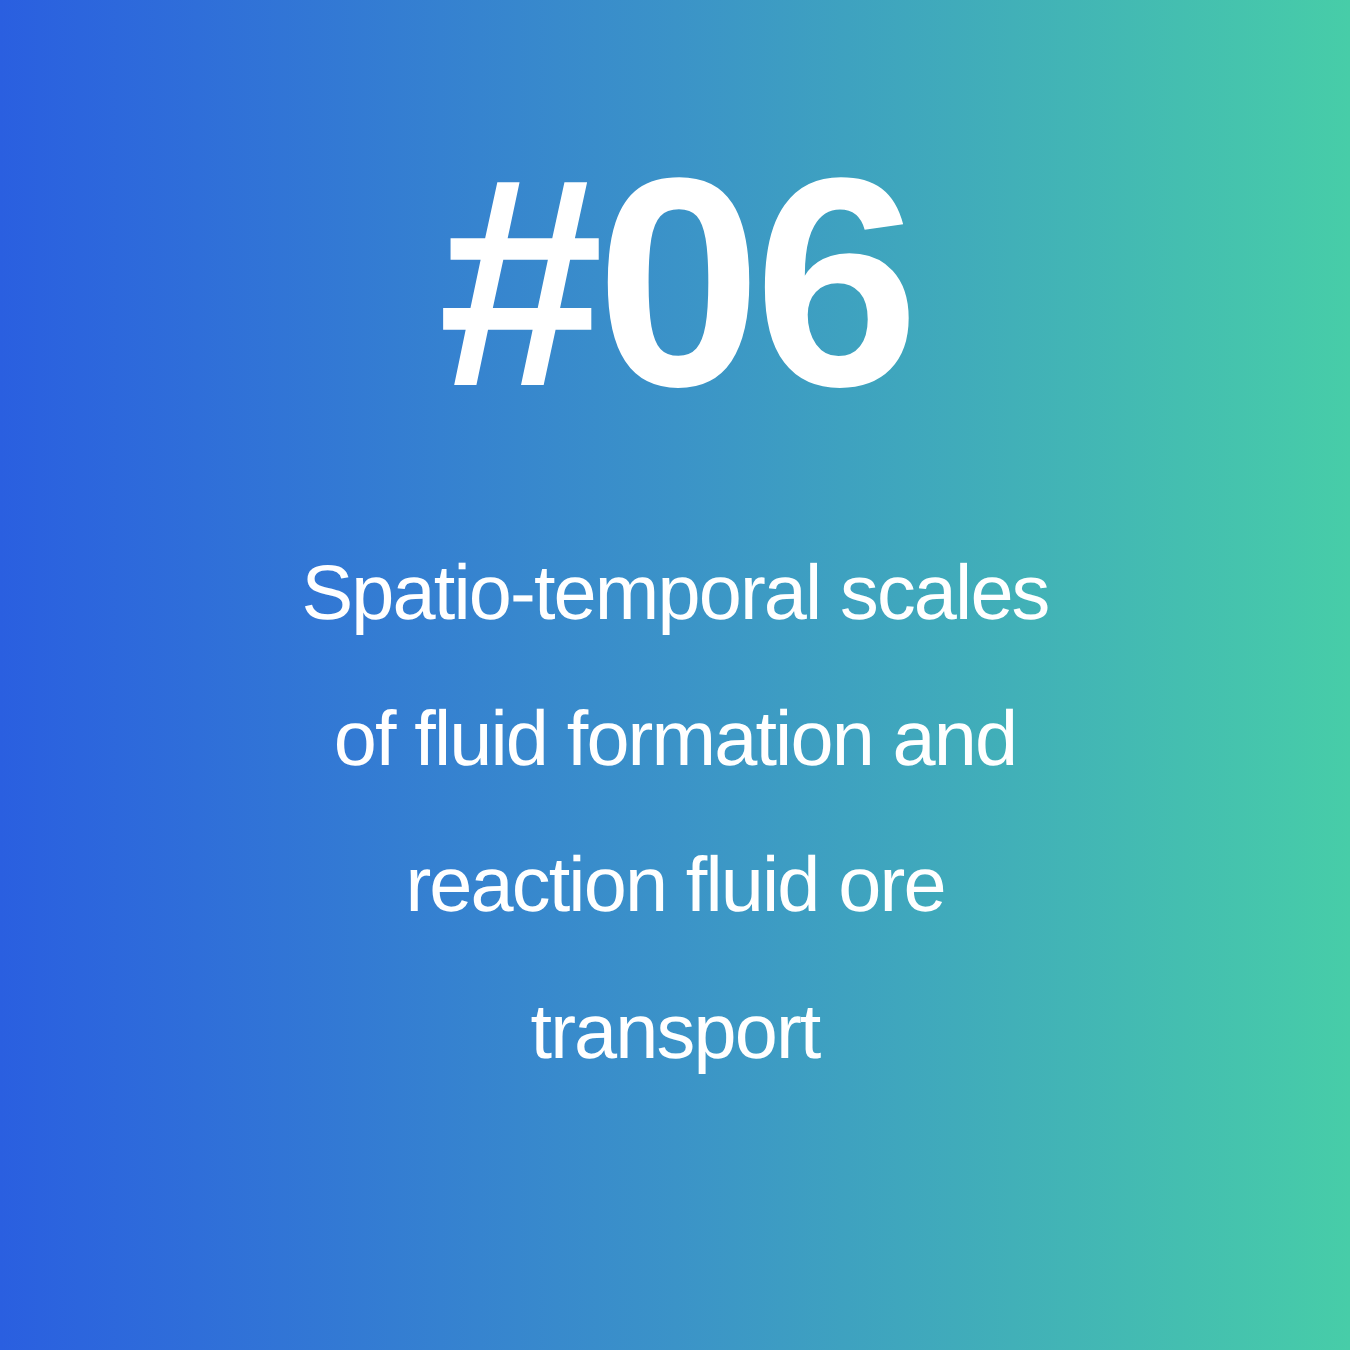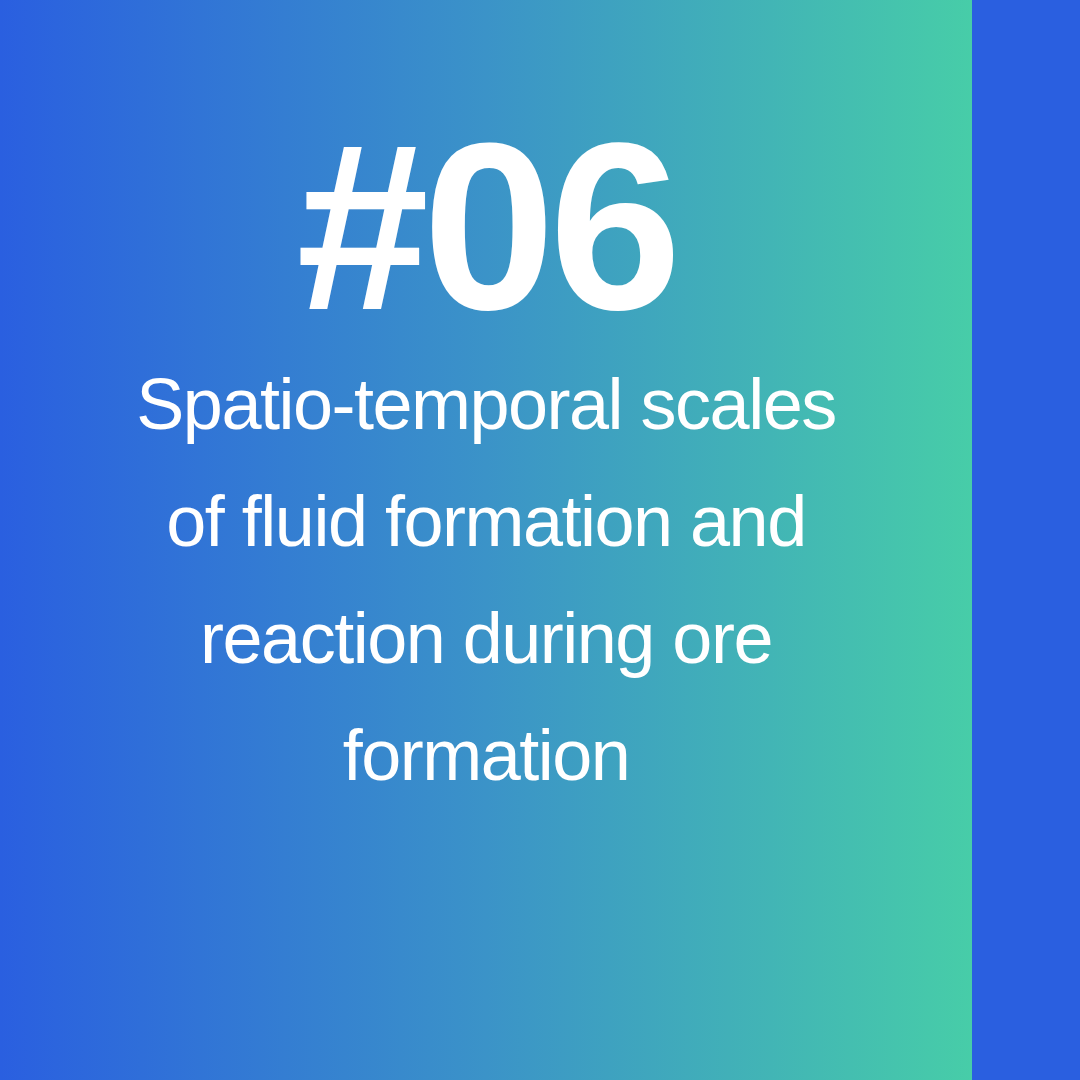--- a/index.html
+++ b/index.html
@@ -12,21 +12,21 @@
   }
 
   body {
     font-family: "Liberation Sans", "DejaVu Sans", sans-serif;
     background: #2A5FE0;
   }
 
   
   .slide {
     position: relative;
-    width: 972px;
+    width: 1080px;
     height: 1080px;
     background: linear-gradient(90deg, #2A5FE0 0%, #3B93C8 50%, #47CDA8 100%);
     display: flex;
     flex-direction: column;
     align-items: center;
     justify-content: flex-start;
     overflow: hidden;
   }
 
   
@@ -37,23 +37,24 @@
     line-height: 1;
     font-weight: 900;
     letter-spacing: -6px;
     text-align: center;
     white-space: nowrap;
     user-select: none;
   }
 
   
   .slide-title {
+    margin-top: 70px;
     width: 960px;
     color: #FFFFFF;
-    font-size: 72px;
+    font-size: 62px;
     line-height: 117px;
     font-weight: 300;
     letter-spacing: -1.5px;
     text-align: center;
     word-break: normal;
   }
 
   .title-line {
     display: block;
     white-space: nowrap;
@@ -62,17 +63,17 @@
 </head>
 <body>
 
 <div class="slide">
 
   <div class="slide-number">#06</div>
 
   <div class="slide-title">
     <span class="title-line">Spatio-temporal scales</span>
     <span class="title-line">of fluid formation and</span>
-    <span class="title-line">reaction during ore</span>
-    <span class="title-line">formation</span>
+    <span class="title-line">reaction fluid ore</span>
+    <span class="title-line">transport</span>
   </div>
 
 </div>
 
 </body></html>

